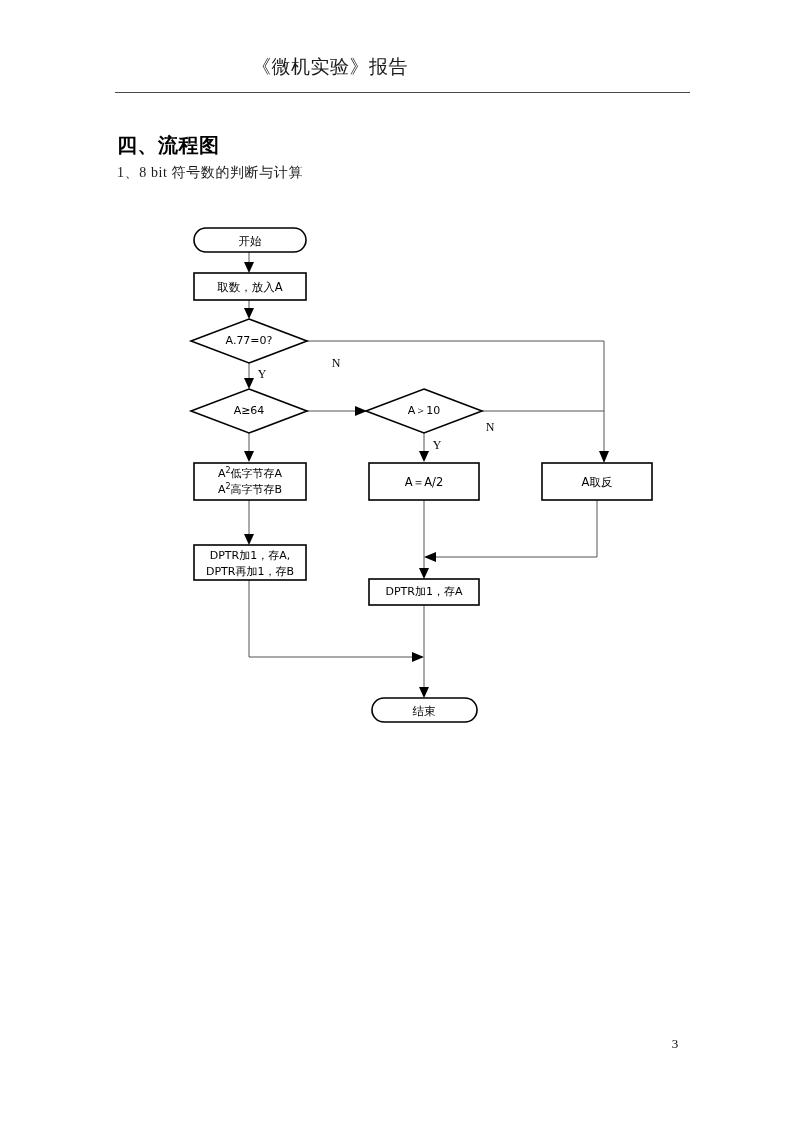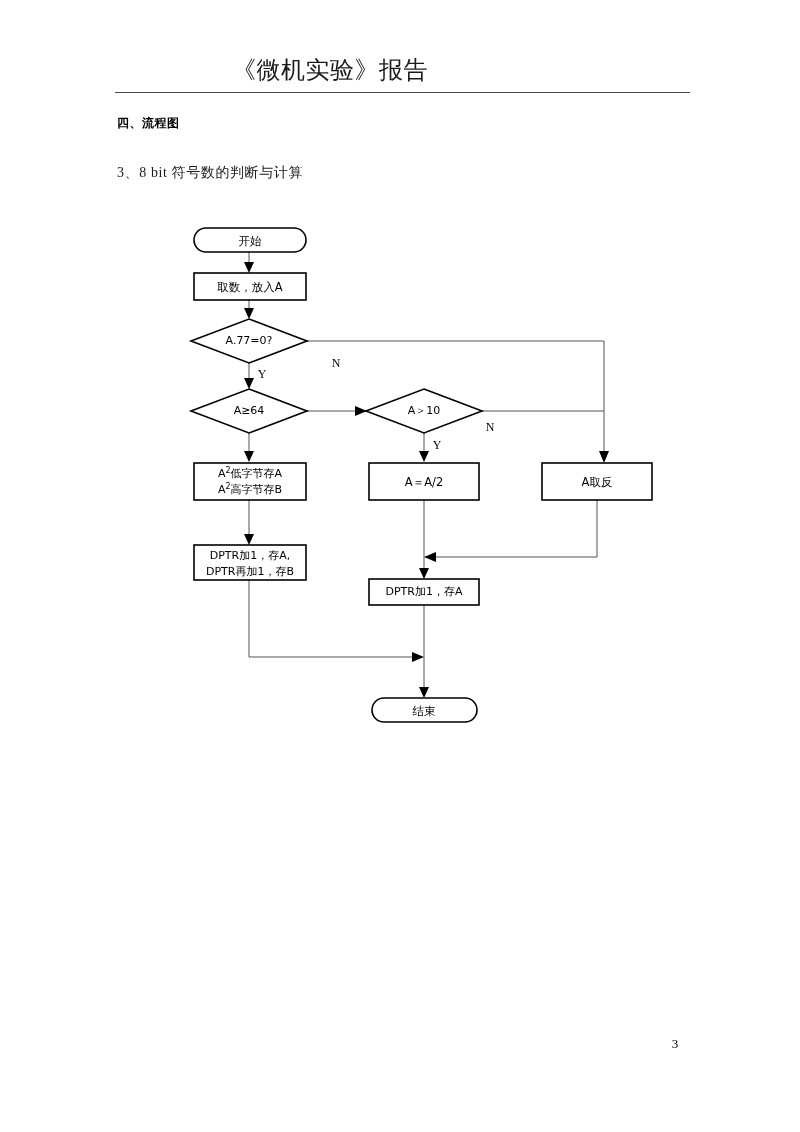--- a/index.html
+++ b/index.html
@@ -24,21 +24,21 @@
     width: 575px;
     height: 46px;
     border-bottom: 1.6px solid #4a4a4a;
   }
   #header-title {
     position: absolute;
     left: 0;
     top: 8px;
     width: 430px;
     text-align: center;
-    font-size: 24px;
+    font-size: 19px;
     letter-spacing: 0.5px;
     font-family: "DejaVu Sans", "Liberation Sans", sans-serif;
     color: #1a1a1a;
   }
 
   
   #logo-block {
     position: absolute;
     right: 0;
     top: 2px;
@@ -102,22 +102,22 @@
     color: #3a4c73;
     white-space: nowrap;
     transform: scale(1.55);
     transform-origin: left top;
   }
 
   
   #section-heading {
     position: absolute;
     left: 117px;
-    top: 115px;
-    font-size: 12px;
+    top: 132px;
+    font-size: 20px;
     font-weight: bold;
     font-family: "DejaVu Sans", "Liberation Sans", sans-serif;
     color: #000000;
     letter-spacing: 0.5px;
   }
   #sub-heading {
     position: absolute;
     left: 117px;
     top: 164px;
     font-size: 14px;
@@ -176,21 +176,21 @@
 </style>
 </head>
 <body>
 
 <div id="page-header">
   <div id="header-title">《微机实验》报告</div>
 
 </div>
 
 <div id="section-heading">四、流程图</div>
-<div id="sub-heading">3、8 bit 符号数的判断与计算</div>
+<div id="sub-heading">1、8 bit 符号数的判断与计算</div>
 
 <div id="flowchart">
 <svg width="800" height="780" viewBox="0 0 800 780" xmlns="http://www.w3.org/2000/svg">
 
   <line class="fc-line" x1="225" y1="250" x2="225" y2="266"></line>
   <polygon class="fc-arrowhead" points="225,273 220,262 230,262"></polygon>
 
   <line class="fc-line" x1="225" y1="300" x2="225" y2="312"></line>
   <polygon class="fc-arrowhead" points="225,319 220,308 230,308"></polygon>
 

